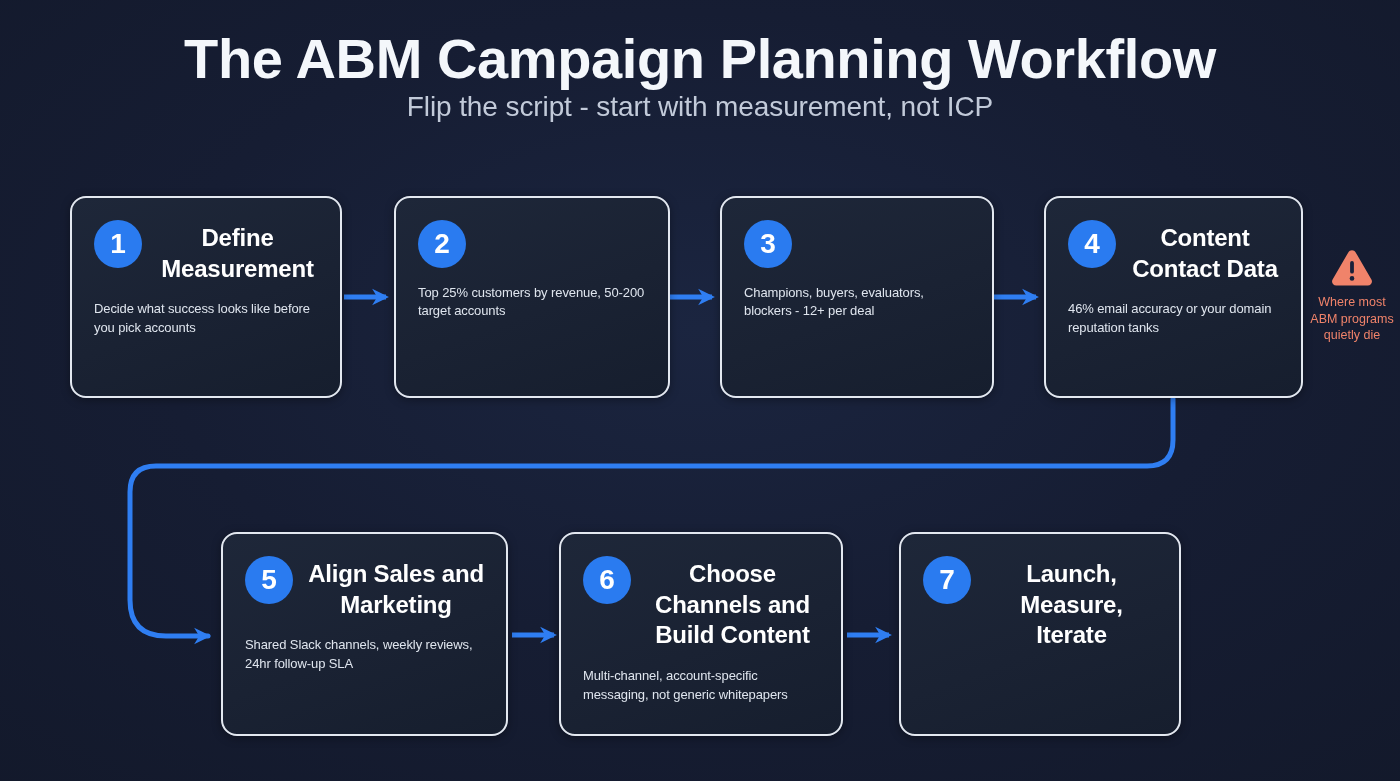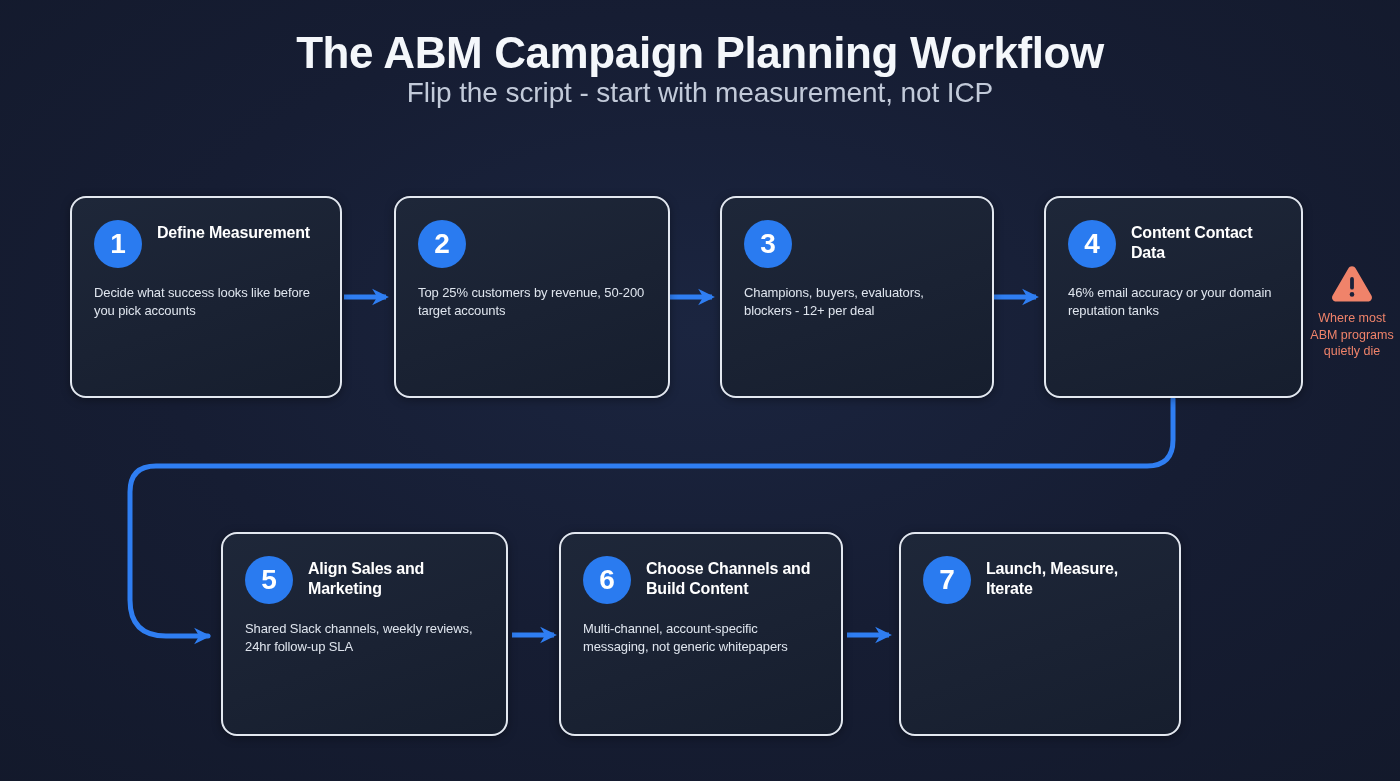--- a/index.html
+++ b/index.html
@@ -23,21 +23,21 @@
 
   
   #header {
     position: absolute;
     left: 0;
     top: 28px;
     width: 1400px;
     text-align: center;
   }
   #page-title {
-    font-size: 44px;
+    font-size: 56px;
     font-weight: bold;
     color: #f4f7fb;
     letter-spacing: -0.4px;
     line-height: 1.12;
     margin: 0;
   }
   #page-subtitle {
     font-size: 28px;
     font-weight: normal;
     color: #c2cad9;
@@ -77,40 +77,41 @@
     background: #2a7bf0;
     color: #ffffff;
     font-size: 28px;
     font-weight: bold;
     display: flex;
     align-items: center;
     justify-content: center;
     line-height: 1;
   }
   .card-title {
-    font-size: 16px;
+    font-size: 24px;
     font-weight: bold;
     color: #ffffff;
     line-height: 1.28;
     padding-top: 3px;
     letter-spacing: -0.2px;
+    text-align: center;
   }
   .card-desc {
     margin-top: 16px;
     font-size: 13px;
     color: #dfe5ee;
     line-height: 1.42;
     letter-spacing: -0.1px;
   }
 
   
   #warning {
     position: absolute;
     left: 1306px;
-    top: 264px;
+    top: 248px;
     width: 92px;
     text-align: center;
   }
   #warning-icon {
     display: block;
     margin: 0 auto;
   }
   #warning-text {
     margin-top: 6px;
     font-size: 12.5px;

